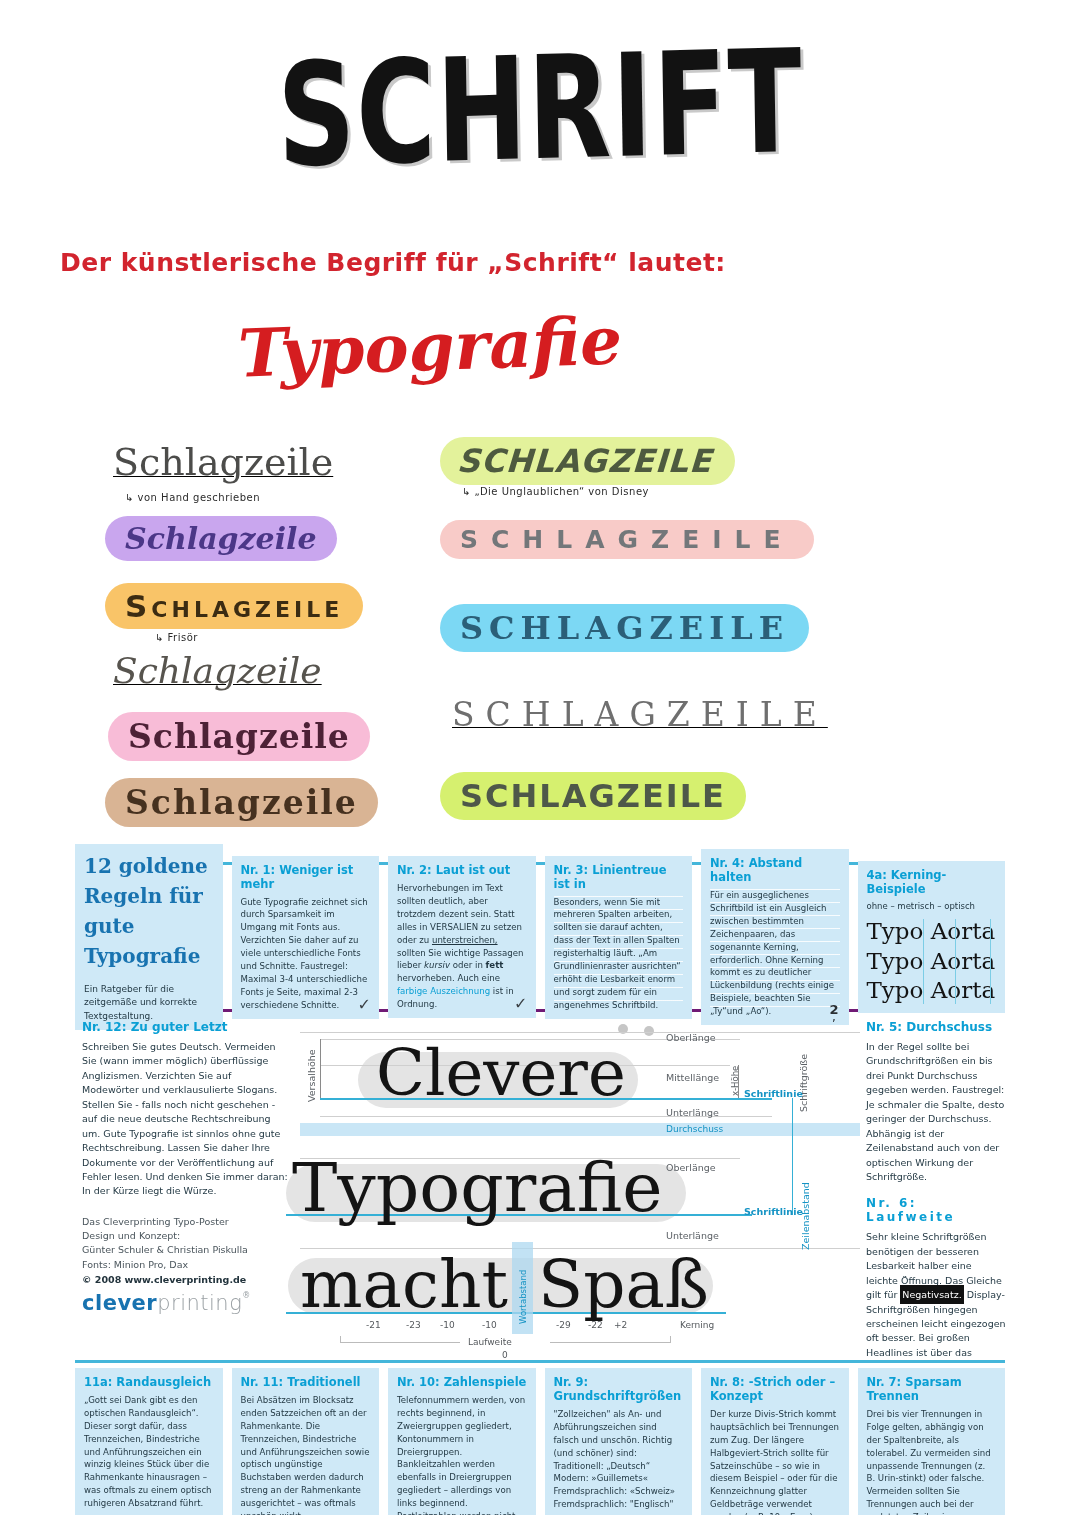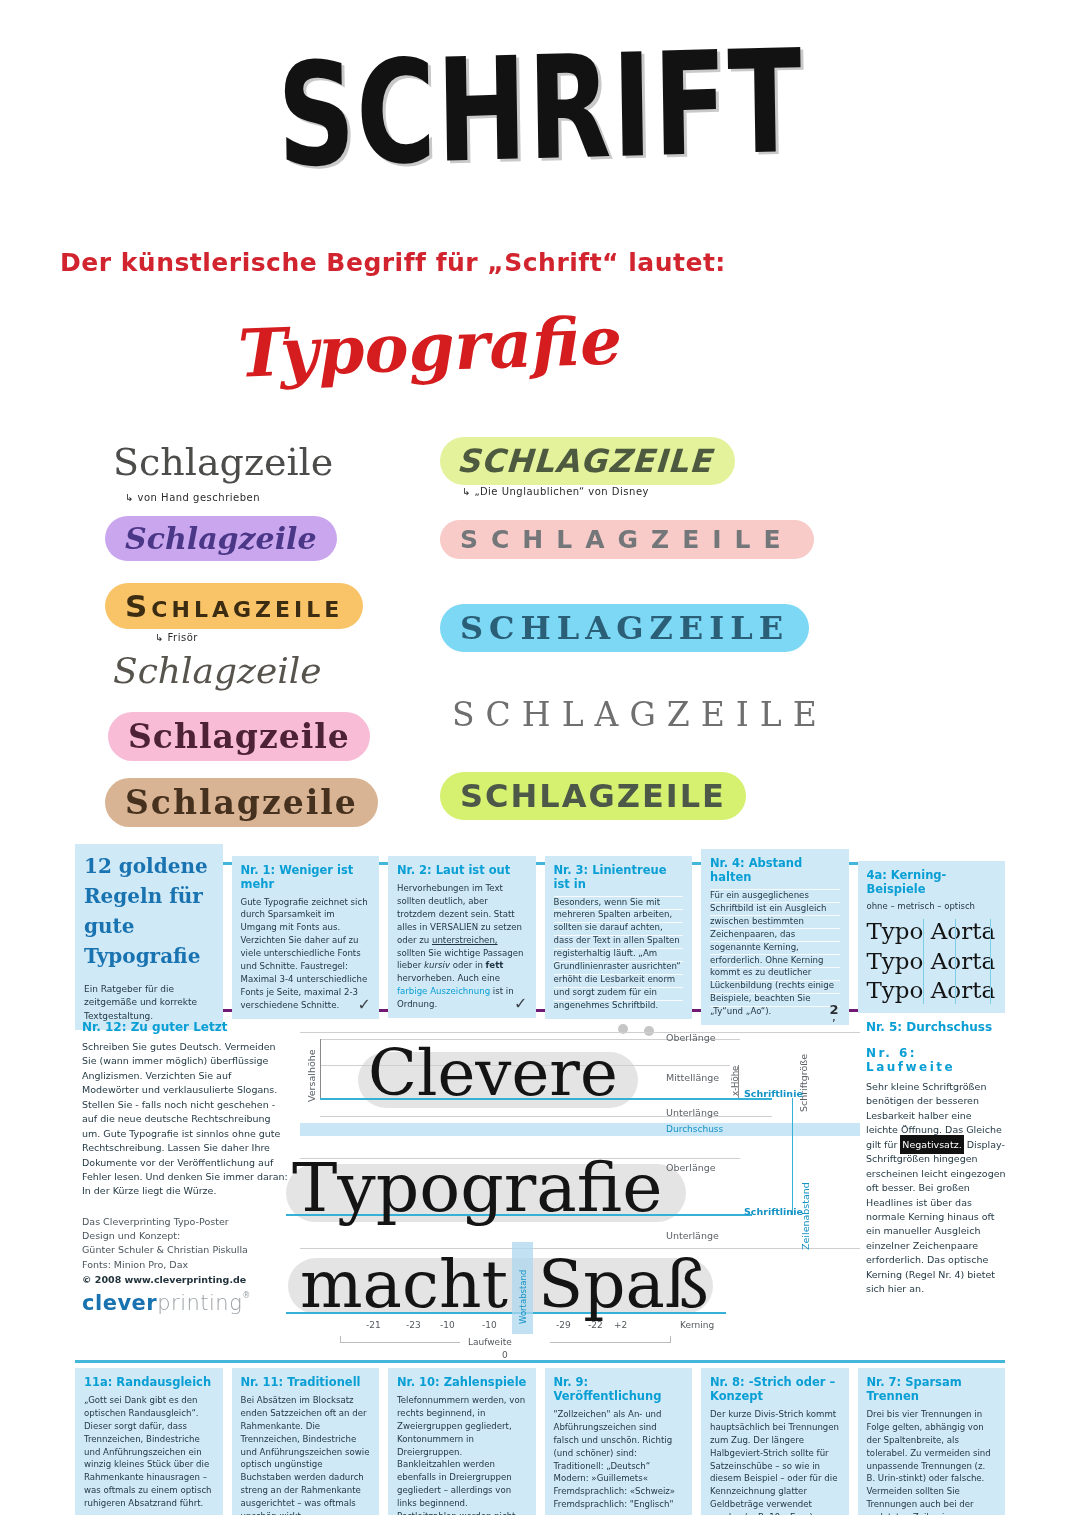--- a/index.html
+++ b/index.html
@@ -11,21 +11,21 @@
     font-family:"DejaVu Sans",sans-serif;font-weight:900;font-size:108px;color:#121212;
     transform:scaleY(1.32) rotate(-1.2deg);letter-spacing:1px;
     text-shadow:3px 2px 0 #c9c9c9;}
   .intro-line{position:absolute;top:248px;left:60px;font-size:25px;font-weight:700;
     color:#d2242e;letter-spacing:.5px;white-space:nowrap;}
   .typo-script{position:absolute;top:308px;left:150px;width:560px;text-align:center;
     font-family:"DejaVu Serif",serif;font-style:italic;font-weight:700;font-size:66px;
     color:#d51d20;transform:rotate(-2deg);}
 
   
-  .spec{position:absolute;white-space:nowrap;}
+  .spec{position:absolute;white-space:nowrap;text-decoration:underline;}
   .pill{display:inline-block;padding:5px 20px;border-radius:26px;}
   .s-serif{font-family:"DejaVu Serif",serif;font-size:38px;color:#4c4c4a;}
   .s-script{font-family:"DejaVu Serif",serif;font-style:italic;font-weight:700;font-size:30px;color:#4b3787;}
   .s-smallcaps{font-family:"DejaVu Sans",sans-serif;font-variant:small-caps;font-weight:600;font-size:31px;letter-spacing:4px;color:#3c2c12;}
   .s-italic{font-family:"DejaVu Serif",serif;font-style:italic;font-size:36px;color:#57544e;}
   .s-fraktur{font-family:"DejaVu Serif",serif;font-weight:700;font-size:33px;letter-spacing:1px;color:#4d2136;}
   .s-slab{font-family:"DejaVu Serif",serif;font-weight:700;font-size:33px;letter-spacing:2px;color:#46311f;}
   .s-incred{font-family:"DejaVu Sans",sans-serif;font-style:italic;font-weight:800;font-size:32px;letter-spacing:1px;color:#4e5a3f;transform:skewX(-6deg);display:inline-block;}
   .s-spacedsans{font-family:"DejaVu Sans",sans-serif;font-weight:700;font-size:25px;letter-spacing:13px;color:#73777a;}
   .s-slabblue{font-family:"DejaVu Serif",serif;font-weight:700;font-size:32px;letter-spacing:6px;color:#2b5f78;}
@@ -195,33 +195,34 @@
 Günter Schuler &amp; Christian Piskulla
 Fonts: Minion Pro, Dax</div>
   <div class="copyright">© 2008 www.cleverprinting.de</div>
   <div class="logo">
     <span class="b">clever</span><span class="l">printing</span><span class="r">®</span>
   </div>
 </div>
 
 <div class="midcol" id="col56">
   <h3>Nr. 5: Durchschuss</h3>
+  <div class="body">In der Regel sollte bei Grundschriftgrößen ein bis drei Punkt Durchschuss gegeben werden. Faustregel: Je schmaler die Spalte, desto geringer der Durchschuss. Abhängig ist der Zeilenabstand auch von der optischen Wirkung der Schriftgröße.</div>
   <h3 class="ls" style="margin-top:12px;">Nr. 6: Laufweite</h3>
   <div class="body"><span>Sehr kleine Schriftgrößen benötigen der besseren Lesbarkeit halber eine leichte Öffnung. Das Gleiche gilt für </span><span class="seg-inv">Negativsatz.</span><span> Display-Schriftgrößen hingegen erscheinen leicht eingezogen oft besser. Bei großen Headlines ist über das normale Kerning hinaus oft ein manueller Ausgleich einzelner Zeichenpaare erforderlich. Das optische Kerning (Regel Nr. 4) bietet sich hier an.</span></div>
 </div>
 
 <div id="diagram">
   <div class="dot" style="left:318px;top:12px;"></div>
   <div class="dot" style="left:344px;top:14px;"></div>
   <div class="gline" style="left:0;top:20px;width:560px;"></div>
 
   <div class="gpill" style="left:58px;top:40px;width:280px;height:56px;"></div>
   <div class="gline" style="left:20px;top:27px;width:420px;"></div>
   <div class="gline" style="left:20px;top:53px;width:410px;"></div>
-  <div class="dword" style="left:68px;top:24px;font-size:64px;">Clevere</div>
+  <div class="dword" style="left:76px;top:24px;font-size:64px;">Clevere</div>
   <div class="cyline" style="left:20px;top:86px;width:452px;"></div>
   <div class="gline" style="left:20px;top:104px;width:452px;"></div>
   <div class="dband" style="left:0;top:111px;width:560px;height:13px;"></div>
 
   <div class="dlabel rot" style="left:6px;top:90px;">Versalhöhe</div>
   <div class="gvert" style="left:20px;top:27px;height:59px;"></div>
 
   <div class="dlabel" style="left:366px;top:20px;">Oberlänge</div>
   <div class="dlabel" style="left:366px;top:60px;">Mittellänge</div>
   <div class="gvert" style="left:438px;top:53px;height:33px;"></div>
@@ -274,21 +275,21 @@
   </div>
   <div class="tbox" style="margin-top:5px;">
     <h3>Nr. 11: Traditionell</h3>
     <div class="body">Bei Absätzen im Blocksatz enden Satzzeichen oft an der Rahmenkante. Die Trennzeichen, Bindestriche und Anführungszeichen sowie optisch ungünstige Buchstaben werden dadurch streng an der Rahmenkante ausgerichtet – was oftmals unschön wirkt.</div>
   </div>
   <div class="tbox" style="margin-top:5px;">
     <h3>Nr. 10: Zahlenspiele</h3>
     <div class="body">Telefonnummern werden, von rechts beginnend, in Zweiergruppen gegliedert, Kontonummern in Dreiergruppen. Bankleitzahlen werden ebenfalls in Dreiergruppen gegliedert – allerdings von links beginnend. Postleitzahlen werden nicht unterteilt.</div>
   </div>
   <div class="tbox" style="margin-top:5px;">
-    <h3>Nr. 9: Veröffentlichung</h3>
+    <h3>Nr. 9: Grundschriftgrößen</h3>
     <div class="body pre">"Zollzeichen" als An- und Abführungszeichen sind falsch und unschön. Richtig (und schöner) sind:
 Traditionell: „Deutsch“
 Modern: »Guillemets«
 Fremdsprachlich: «Schweiz»
 Fremdsprachlich: "Englisch"</div>
   </div>
   <div class="tbox" style="margin-top:5px;">
     <h3>Nr. 8: -Strich oder –Konzept</h3>
     <div class="body">Der kurze Divis-Strich kommt hauptsächlich bei Trennungen zum Zug. Der längere Halbgeviert-Strich sollte für Satzeinschübe – so wie in diesem Beispiel – oder für die Kennzeichnung glatter Geldbeträge verwendet werden (z. B. 19,– Euro).</div>
   </div>

